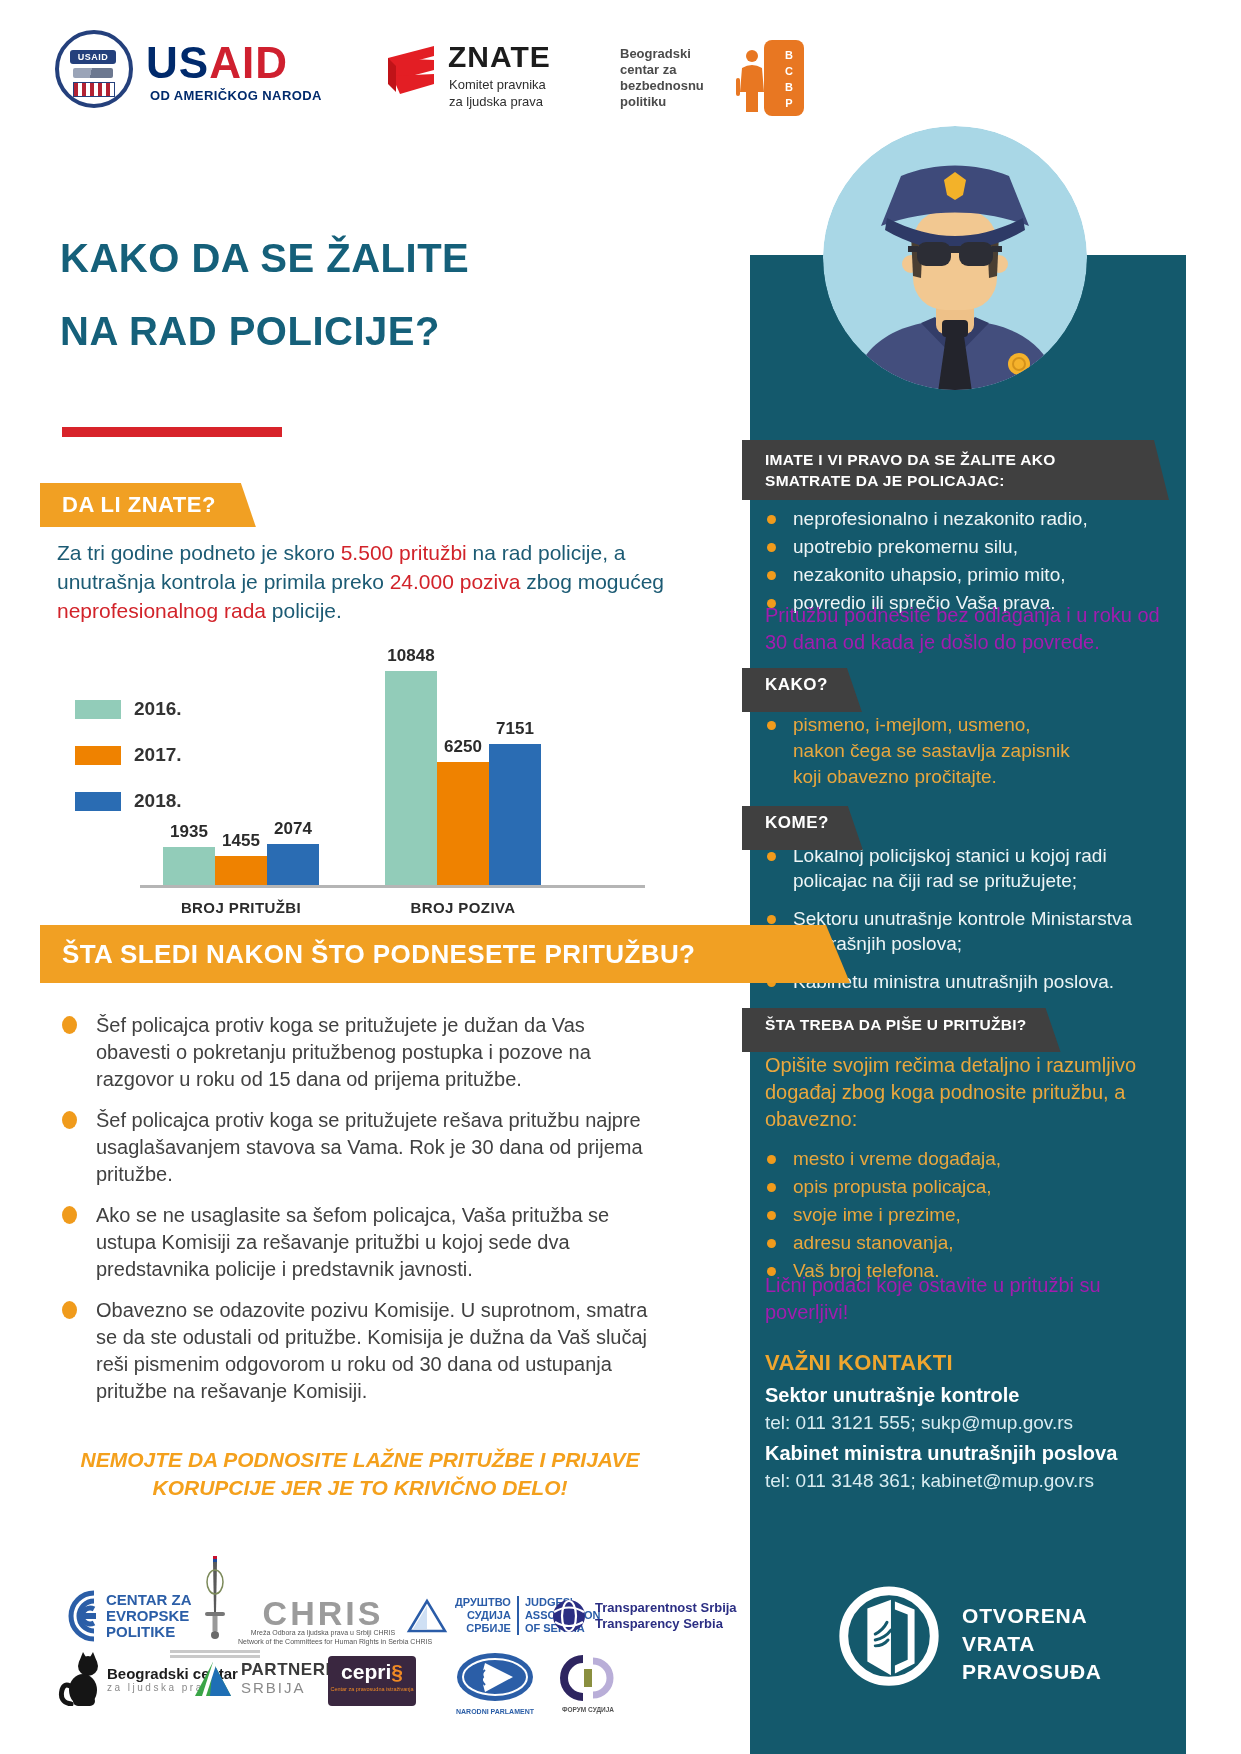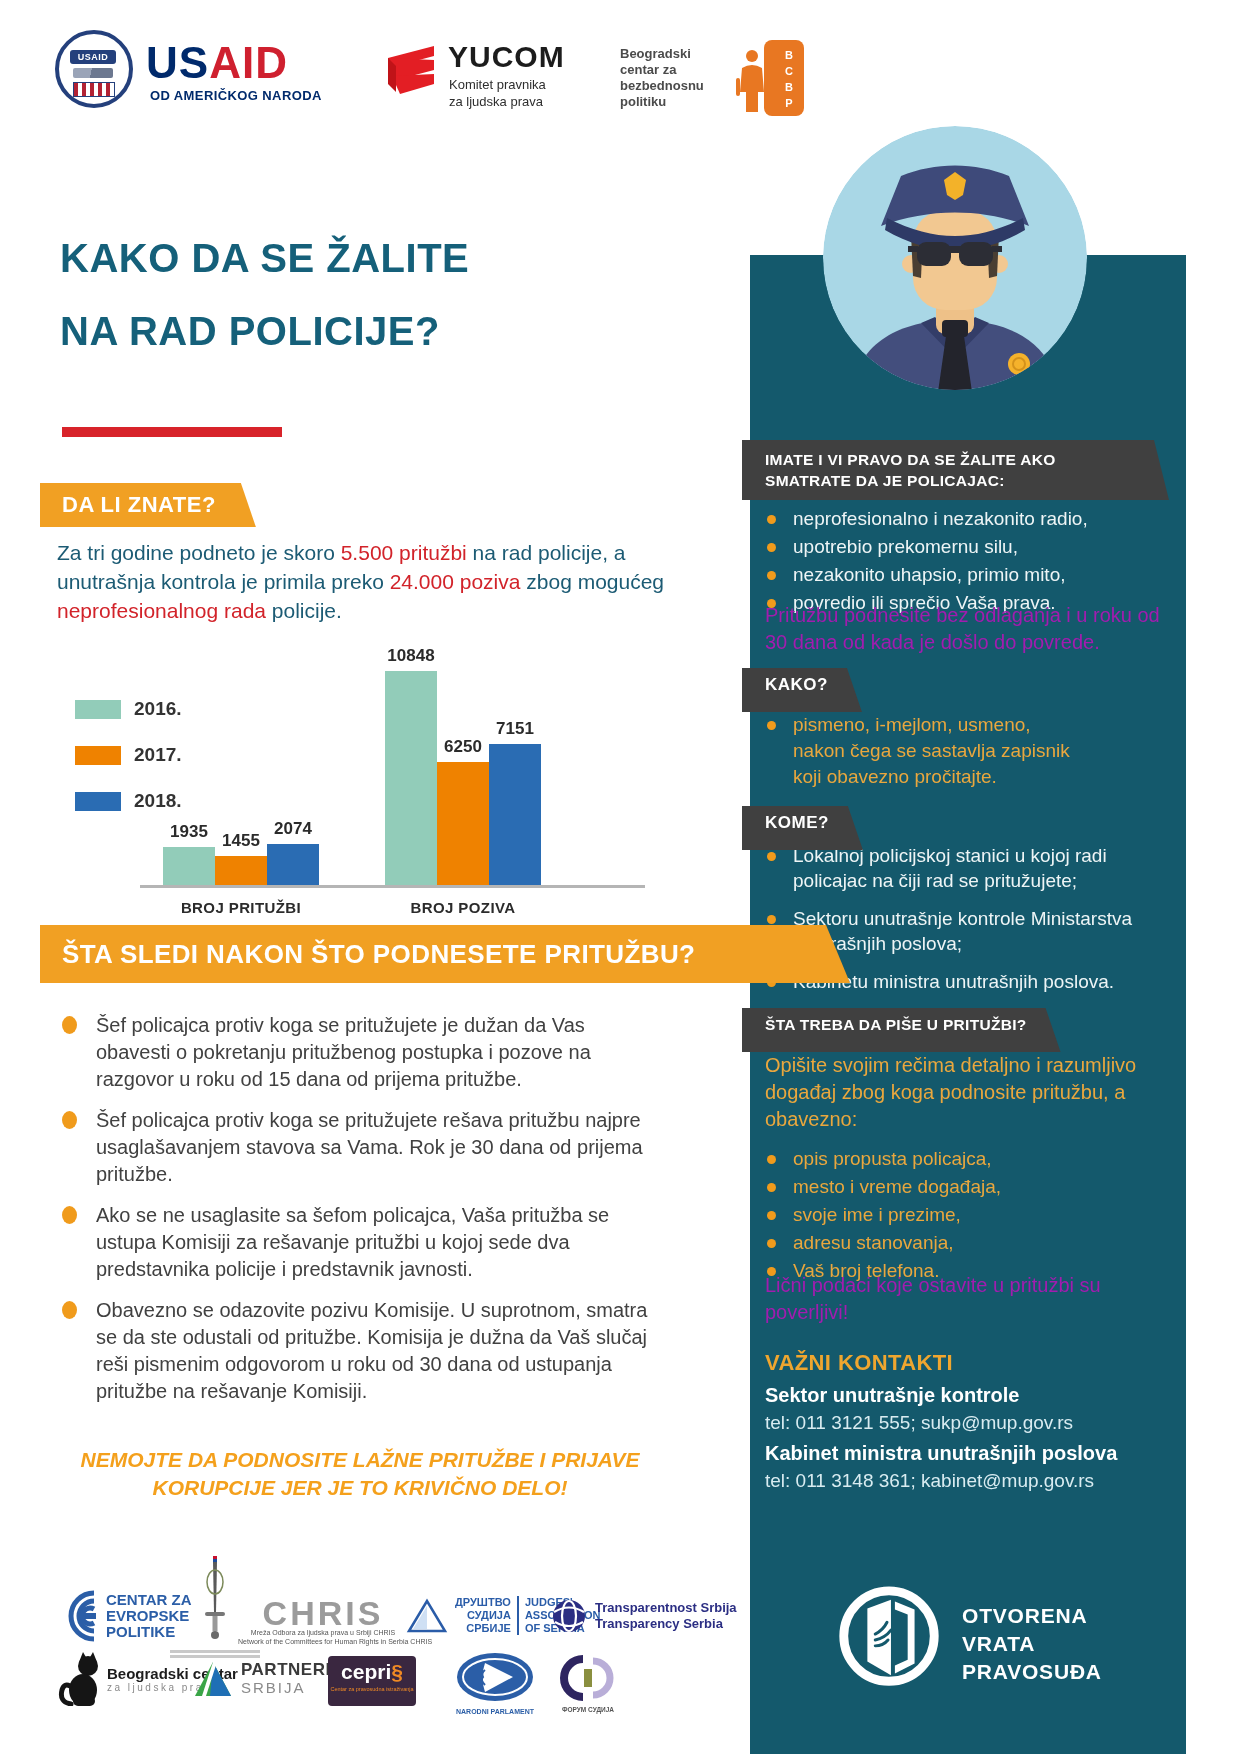--- a/index.html
+++ b/index.html
@@ -138,21 +138,21 @@
   <div class="usaid-tag">OD AMERIČKOG NARODA</div>
 
   <div class="yucom-mark">
     <svg width="58" height="60" viewBox="0 0 58 60">
       <polygon points="6,16 52,4 52,14 14,24" fill="#e31e24"></polygon>
       <polygon points="6,16 52,18 52,28 14,38 6,30" fill="#e31e24"></polygon>
       <polygon points="10,34 52,32 52,42 18,52" fill="#e31e24"></polygon>
       <polygon points="6,16 14,24 14,50 6,42" fill="#c01318"></polygon>
     </svg>
   </div>
-  <div class="yucom-name">YUCOM</div>
+  <div class="yucom-name">ZNATE</div>
   <div class="yucom-sub">
     <div>Komitet pravnika</div>
     <div>za ljudska prava</div>
   </div>
 
   <div class="bcbp-text">
     <div>Beogradski</div>
     <div>centar za</div>
     <div>bezbednosnu</div>
     <div>politiku</div>
@@ -278,22 +278,22 @@
   <div class="rbanner b-small b-kome">KOME?</div>
   <div class="rlist" style="top:843px;">
       <div class="rb kome-item">Lokalnoj policijskoj stanici u kojoj radi policajac na čiji rad se pritužujete;</div>
       <div class="rb kome-item">Sektoru unutrašnje kontrole Ministarstva unutrašnjih poslova;</div>
       <div class="rb kome-item">Kabinetu ministra unutrašnjih poslova.</div>
     </div>
 
   <div class="rbanner b-small b-pise">ŠTA TREBA DA PIŠE U PRITUŽBI?</div>
   <div class="ynote" style="top:1052px;">Opišite svojim rečima detaljno i razumljivo događaj zbog koga podnosite pritužbu, a obavezno:</div>
   <div class="rlist" style="top:1146px;">
+      <div class="rb rb-y">mesto i vreme događaja,</div>
       <div class="rb rb-y">opis propusta policajca,</div>
-      <div class="rb rb-y">mesto i vreme događaja,</div>
       <div class="rb rb-y">svoje ime i prezime,</div>
       <div class="rb rb-y">adresu stanovanja,</div>
       <div class="rb rb-y">Vaš broj telefona.</div>
     </div>
   <div class="rnote" style="top:1272px;">Lični podaci koje ostavite u pritužbi su poverljivi!</div>
 
   <div class="kontakt-h">VAŽNI KONTAKTI</div>
   <div class="kontakt-n" style="top:1384px;">Sektor unutrašnje kontrole</div>
   <div class="kontakt-t" style="top:1412px;">tel: 011 3121 555; sukp@mup.gov.rs</div>
   <div class="kontakt-n" style="top:1442px;">Kabinet ministra unutrašnjih poslova</div>

